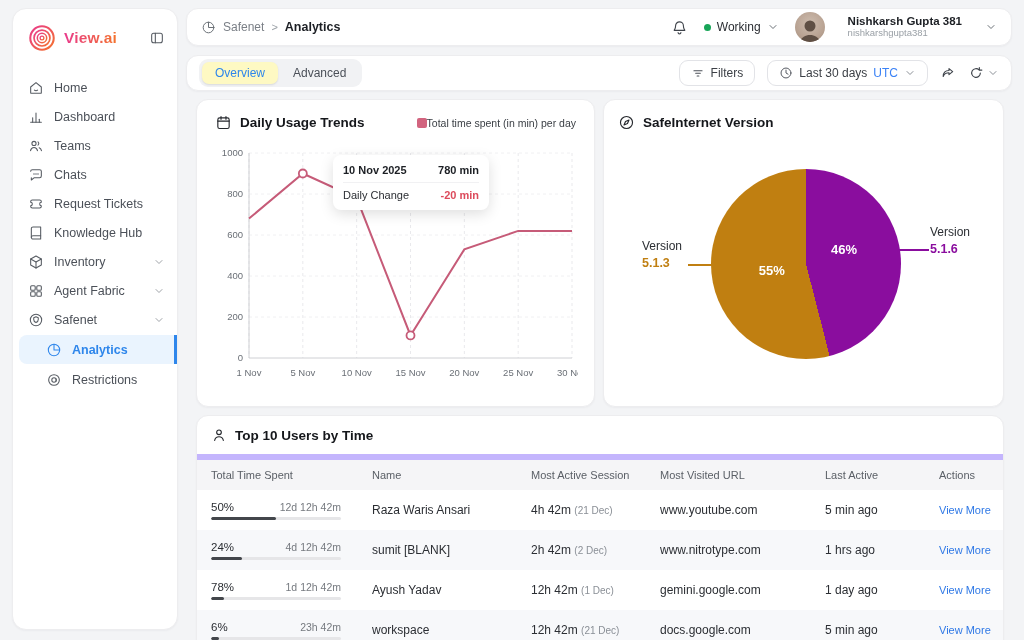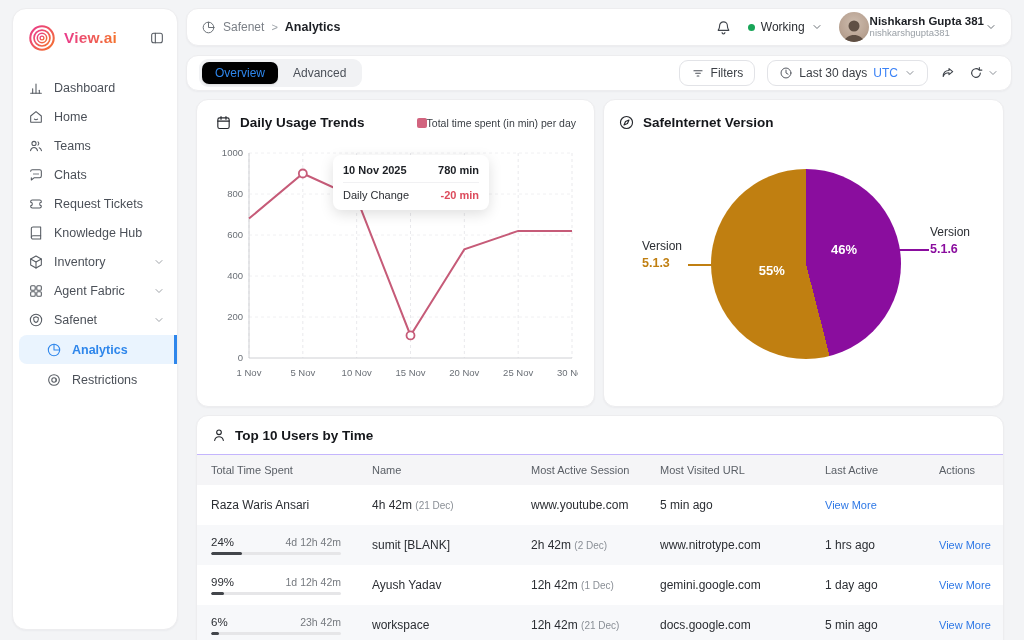--- a/index.html
+++ b/index.html
@@ -30,32 +30,32 @@
   .crumb .ic { color:#6b7177; width:15px; height:15px; }
   .crumb-section { font-size:12px; color:#7a7f86; }
   .crumb-sep { font-size:11px; color:#9aa0a6; }
   .crumb-page { font-size:12.5px; font-weight:700; color:#1c1f24; }
   .header-right { margin-left:auto; display:flex; align-items:center; gap:16px; }
   .bell { color:#3f444b; width:17px; height:17px; cursor:pointer; }
   .status { display:flex; align-items:center; gap:6px; cursor:pointer; }
   .dot { width:7px; height:7px; border-radius:50%; background:#18a558; }
   .status-label { font-size:12px; color:#2b2e33; }
   .status .chev, .user-chip .chev { color:#6b7177; }
-  .user-chip { display:flex; align-items:center; gap:1px; cursor:pointer; }
+  .user-chip { display:flex; align-items:center; gap:23px; cursor:pointer; }
   .avatar { width:30px; height:30px; border-radius:50%; background:radial-gradient(circle at 50% 38%, #cdbcae 0%, #b9a393 60%, #a08a78 100%); overflow:hidden; position:relative; flex:none; }
   .avatar svg { position:absolute; left:0; top:3px; width:30px; height:30px; }
   .user-names { display:flex; flex-direction:column; line-height:1.15; }
   .user-name { font-size:11.5px; font-weight:700; color:#1c1f24; }
   .user-handle { font-size:9.5px; color:#9aa0a6; }
 
   
   #toolbar { left:186px; top:55px; width:826px; height:36px; display:flex; align-items:center; padding:0 12px; }
   .tabs-group { background:#f1f2f4; border-radius:9px; padding:3px; display:flex; gap:2px; }
   .tab { font-size:12px; padding:4px 13px; border-radius:7px; color:#4b5058; cursor:pointer; }
-  .tab.active { background:#000000; color:#2e86eb; box-shadow:0 1px 2px rgba(0,0,0,.10); }
+  .tab.active { background:#fef9c3; color:#2e86eb; box-shadow:0 1px 2px rgba(0,0,0,.10); }
   .toolbar-right { margin-left:auto; display:flex; align-items:center; gap:12px; }
   .btn-outline { border:1px solid #e2e3e7; border-radius:9px; padding:5px 11px; font-size:12px; color:#3c4046; display:flex; align-items:center; gap:6px; background:#fff; cursor:pointer; }
   .btn-outline .ic { width:14px; height:14px; color:#4b5058; }
   .utc { color:#3b82f6; }
   .icon-btn { display:flex; align-items:center; gap:3px; color:#3f444b; cursor:pointer; }
   .icon-btn .chev { color:#8b9097; }
 
   
   #chart-left { left:196px; top:99px; width:399px; height:308px; padding:14px 18px; }
   #chart-right { left:603px; top:99px; width:401px; height:308px; padding:14px; }
@@ -86,21 +86,21 @@
   .callout .cl-label { font-size:12px; color:#2b2e33; }
   .callout .cl-ver { font-size:12.5px; font-weight:700; }
   .callout-left { left:24px; top:100px; }
   .callout-right { left:312px; top:86px; }
   .leader { position:absolute; height:1.5px; }
   .leader-left { left:70px; top:125px; width:25px; background:#ce8e33; }
   .leader-right { left:280px; top:110px; width:31px; background:#a94ab8; }
 
   
   #table-card { left:196px; top:415px; width:808px; height:240px; overflow:hidden; }
-  .table-title-row { display:flex; align-items:center; gap:8px; padding:11px 14px; border-bottom:1px solid #c4b5fd; }
+  .table-title-row { display:flex; align-items:center; gap:8px; padding:11px 14px; border-bottom:6px solid #c4b5fd; }
   .table-title-row .ic { width:16px; height:16px; color:#24272c; }
   .t-grid { display:grid; grid-template-columns:161px 159px 129px 165px 114px 1fr; align-items:center; }
   #t-head { background:#f5f5f7; height:30px; }
   .th { font-size:11px; color:#5a5f66; padding-left:14px; }
   .tr { height:40px; }
   .tr.alt { background:#f7f8fa; }
   .td { padding-left:14px; font-size:12px; color:#2b2e33; }
   .time-top { display:flex; justify-content:space-between; align-items:baseline; width:130px; }
   .pct { font-size:11.5px; color:#2b2e33; }
   .dur { font-size:10.5px; color:#75797f; }
@@ -130,33 +130,33 @@
     <span class="collapse-btn">
       <svg class="ic" viewBox="0 0 24 24" fill="none" stroke="currentColor" stroke-width="1.6" stroke-linecap="round">
           <rect x="4" y="5" width="16" height="14" rx="3"></rect>
           <path d="M9.5 5v14"></path>
         </svg>
     </span>
   </div>
   <nav id="nav">
       <div class="nav-item">
         <svg class="ic" viewBox="0 0 24 24" fill="none" stroke="currentColor" stroke-width="1.6" stroke-linecap="round" stroke-linejoin="round">
+          <path d="M4 10.5 12 4l8 6.5V19a1 1 0 0 1-1 1H5a1 1 0 0 1-1-1z"></path>
+          <path d="M9.6 15.2c.7.6 1.5.9 2.4.9s1.7-.3 2.4-.9"></path>
+        </svg>
+        <span class="nav-label">Home</span>
+      </div>
+      <div class="nav-item">
+        <svg class="ic" viewBox="0 0 24 24" fill="none" stroke="currentColor" stroke-width="1.6" stroke-linecap="round" stroke-linejoin="round">
           <path d="M4 20h16"></path>
           <path d="M7 20v-7"></path>
           <path d="M12 20V6"></path>
           <path d="M17 20v-4.5"></path>
         </svg>
         <span class="nav-label">Dashboard</span>
-      </div>
-      <div class="nav-item">
-        <svg class="ic" viewBox="0 0 24 24" fill="none" stroke="currentColor" stroke-width="1.6" stroke-linecap="round" stroke-linejoin="round">
-          <path d="M4 10.5 12 4l8 6.5V19a1 1 0 0 1-1 1H5a1 1 0 0 1-1-1z"></path>
-          <path d="M9.6 15.2c.7.6 1.5.9 2.4.9s1.7-.3 2.4-.9"></path>
-        </svg>
-        <span class="nav-label">Home</span>
       </div>
       <div class="nav-item">
         <svg class="ic" viewBox="0 0 24 24" fill="none" stroke="currentColor" stroke-width="1.6" stroke-linecap="round" stroke-linejoin="round">
           <circle cx="9" cy="8.2" r="3.1"></circle>
           <path d="M3.8 19c.6-3.1 2.8-4.7 5.2-4.7s4.6 1.6 5.2 4.7"></path>
           <path d="M15 5.8a3.1 3.1 0 0 1 0 4.8"></path>
           <path d="M16.8 14.6c1.9.7 3 2.2 3.4 4.4"></path>
         </svg>
         <span class="nav-label">Teams</span>
       </div>
@@ -413,20 +413,29 @@
   <div class="t-grid" id="t-head">
       <div class="th">Total Time Spent</div>
       <div class="th">Name</div>
       <div class="th">Most Active Session</div>
       <div class="th">Most Visited URL</div>
       <div class="th">Last Active</div>
       <div class="th">Actions</div>
     </div>
   <div id="t-body">
       <div class="t-grid tr">
+        <div class="td">
+          <div class="time-top">
+            <span class="pct">50%</span>
+            <span class="dur">12d 12h 42m</span>
+          </div>
+          <div class="bar">
+            <div class="fill" style="width:50%"></div>
+          </div>
+        </div>
         <div class="td">Raza Waris Ansari</div>
         <div class="td">4h 42m <span class="sdate">(21 Dec)</span></div>
         <div class="td">www.youtube.com</div>
         <div class="td">5 min ago</div>
         <div class="td"><a class="view-more">View More</a></div>
       </div>
       <div class="t-grid tr alt">
         <div class="td">
           <div class="time-top">
             <span class="pct">24%</span>
@@ -438,21 +447,21 @@
         </div>
         <div class="td">sumit [BLANK]</div>
         <div class="td">2h 42m <span class="sdate">(2 Dec)</span></div>
         <div class="td">www.nitrotype.com</div>
         <div class="td">1 hrs ago</div>
         <div class="td"><a class="view-more">View More</a></div>
       </div>
       <div class="t-grid tr">
         <div class="td">
           <div class="time-top">
-            <span class="pct">99%</span>
+            <span class="pct">78%</span>
             <span class="dur">1d 12h 42m</span>
           </div>
           <div class="bar">
             <div class="fill" style="width:10%"></div>
           </div>
         </div>
         <div class="td">Ayush Yadav</div>
         <div class="td">12h 42m <span class="sdate">(1 Dec)</span></div>
         <div class="td">gemini.google.com</div>
         <div class="td">1 day ago</div>

